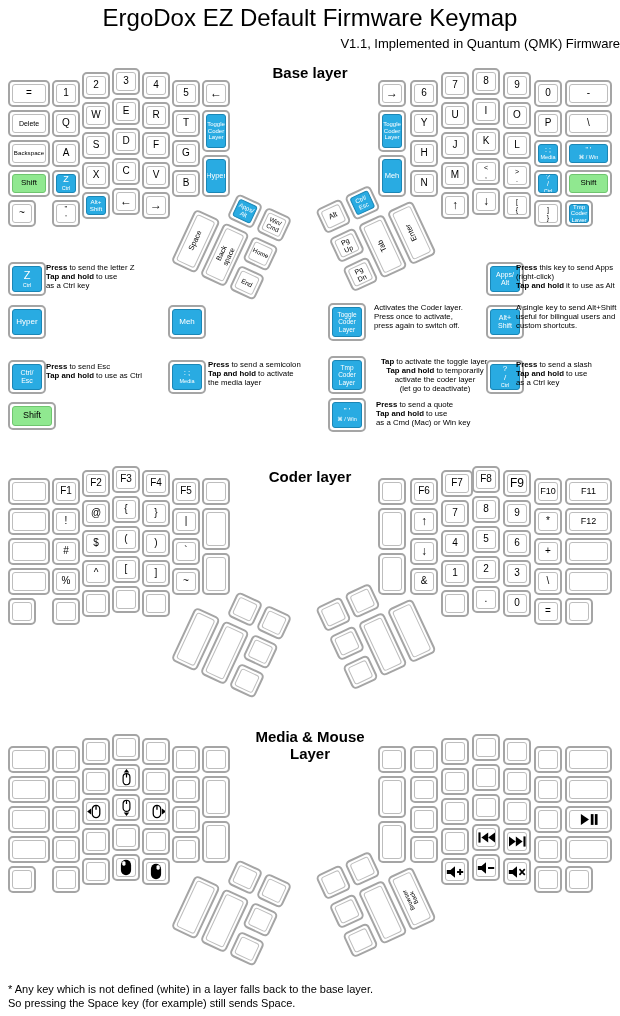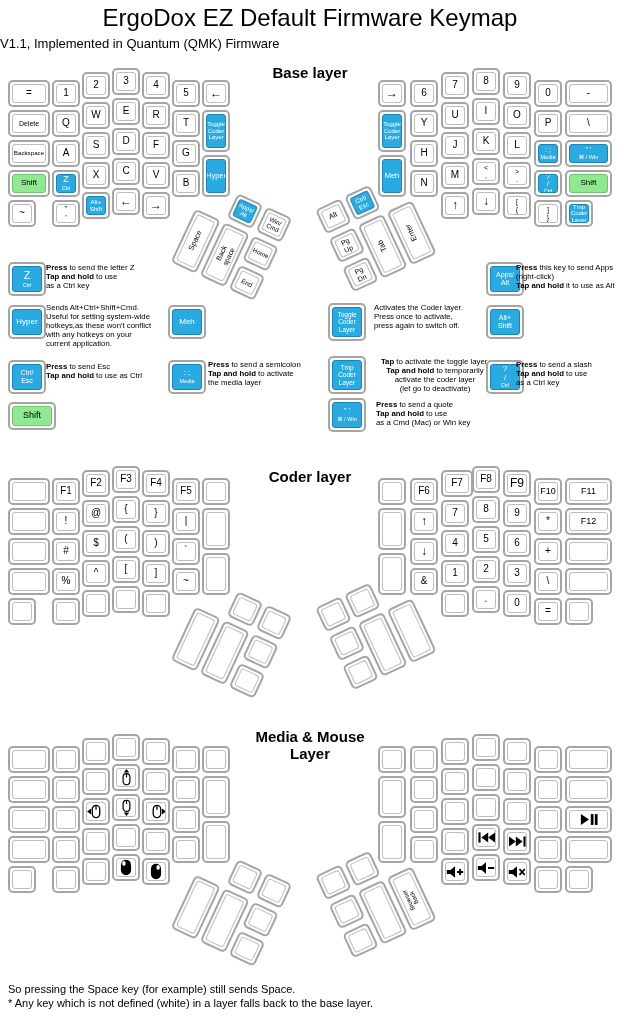--- a/index.html
+++ b/index.html
@@ -1,20 +1,20 @@
 <!DOCTYPE html>
 <html><head>
 <meta charset="utf-8">
 <style>
   *{box-sizing:border-box}
   html,body{margin:0;padding:0;background:#fff}
   #canvas{position:relative;width:620px;height:1016px;background:#fff;overflow:hidden;
           font-family:"Liberation Sans","DejaVu Sans",sans-serif;color:#000}
   .title{position:absolute;top:4px;left:0;width:620px;text-align:center;font-size:24px;font-weight:400}
-  .subtitle{position:absolute;top:36px;left:0;width:620px;text-align:left;font-size:13px}
+  .subtitle{position:absolute;top:36px;left:0;width:620px;text-align:right;font-size:13px}
   .layer-title{position:absolute;left:0;width:620px;text-align:center;font-size:15px;font-weight:bold;line-height:1.15}
   .key{position:absolute;background:#fff;border:2px solid #a5a5a5;border-radius:5px;padding:2px}
   .key .face{width:100%;height:100%;background:#fff;border:1px solid #bdbdbd;border-radius:3px;
              display:flex;flex-direction:column;align-items:center;justify-content:center;
              text-align:center;overflow:hidden}
   .key.kb .face{background:#29ABE2;border-color:#1b86b5;color:#fff}
   .key.kg .face{background:#90E890;border-color:#6fc56f;color:#000}
   .lab{line-height:1.08}
   .lab.arw{font-weight:bold}
   .lab.vert{transform:rotate(-90deg);white-space:nowrap}
@@ -24,22 +24,22 @@
   .footer{position:absolute;left:8px;top:982px;font-size:11px;line-height:1.3}
   svg{display:block}
 </style>
 </head>
 <body>
 
 <div id="canvas">
   <div class="title">ErgoDox EZ Default Firmware Keymap</div>
   <div class="subtitle">V1.1, Implemented in Quantum (QMK) Firmware</div>
   <div class="footer">
+    <div>* Any key which is not defined (white) in a layer falls back to the base layer.</div>
     <div>So pressing the Space key (for example) still sends Space.</div>
-    <div>* Any key which is not defined (white) in a layer falls back to the base layer.</div>
   </div>
 <div class="layer-title" style="top: 64px;">Base layer</div>
     <div class="key" style="left: 8px; top: 80px; width: 42px; height: 27px;">
       <div class="face">
         <div class="lab" style="font-size: 10px;">=</div>
       </div>
     </div>
     <div class="key" style="left: 52px; top: 80px; width: 28px; height: 27px;">
       <div class="face">
         <div class="lab" style="font-size: 10px;">1</div>
@@ -1060,37 +1060,37 @@
       <div class="face">
         <div class="lab" style="font-size: 7px;">Apps/<br>Alt</div>
       </div>
     </div>
     <div class="legend-text" style="left: 516px; top: 263px; width: 100px;"><b>Press</b> this key to send Apps<br>(right-click)<br><b>Tap and hold</b> it to use as Alt</div>
     <div class="key kb" style="left: 8px; top: 305px; width: 38px; height: 34px;">
       <div class="face">
         <div class="lab" style="font-size: 8px;">Hyper</div>
       </div>
     </div>
-    <div class="legend-text" style="left: 46px; top: 303px; width: 128px;">Sends Alt+Ctrl+Shift+Cmd.<br>Useful for setting system-wide<br>hotkeys,as these won't conflict<br>with any hotkeys on your<br>current application.</div>
     <div class="key kb" style="left: 168px; top: 305px; width: 38px; height: 34px;">
       <div class="face">
         <div class="lab" style="font-size: 8px;">Meh</div>
       </div>
     </div>
     <div class="key kb" style="left: 328px; top: 303px; width: 38px; height: 38px;">
       <div class="face">
         <div class="lab" style="font-size: 6.5px;">Toggle<br>Coder<br>Layer</div>
       </div>
     </div>
     <div class="legend-text" style="left: 374px; top: 303px; width: 112px;">Activates the Coder layer.<br>Press once to activate,<br>press again to switch off.</div>
     <div class="key kb" style="left: 486px; top: 305px; width: 38px; height: 34px;">
       <div class="face">
         <div class="lab" style="font-size: 7px;">Alt+<br>Shift</div>
       </div>
     </div>
+    <div class="legend-text" style="left: 516px; top: 303px; width: 102px;">A single key to send Alt+Shift<br>useful for bilingual users and<br>custom shortcuts.</div>
     <div class="key kb" style="left: 8px; top: 360px; width: 38px; height: 34px;">
       <div class="face">
         <div class="lab" style="font-size: 7px;">Ctrl/<br>Esc</div>
       </div>
     </div>
     <div class="legend-text" style="left: 46px; top: 362px; width: 140px;"><b>Press</b> to send Esc<br><b>Tap and hold</b> to use as Ctrl</div>
     <div class="key kb" style="left: 168px; top: 360px; width: 38px; height: 34px;">
       <div class="face">
         <div class="lab" style="font-size: 8px;">: ;</div>
         <div class="sub">Media</div>

